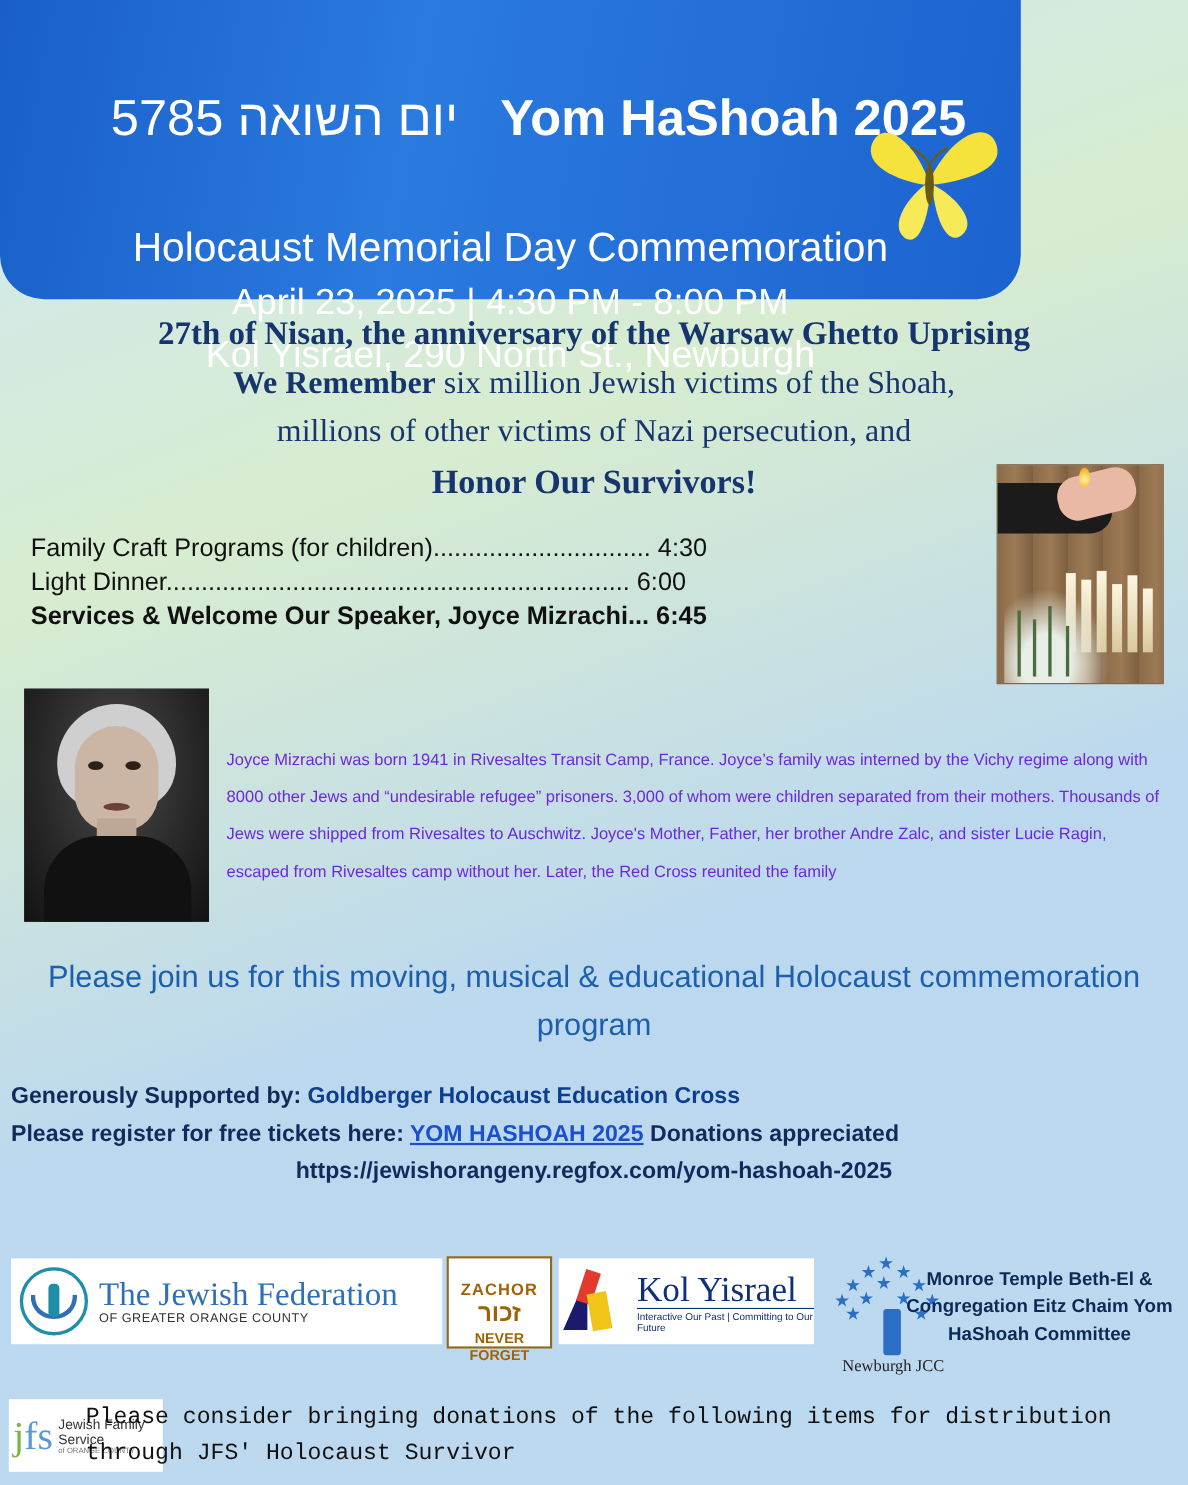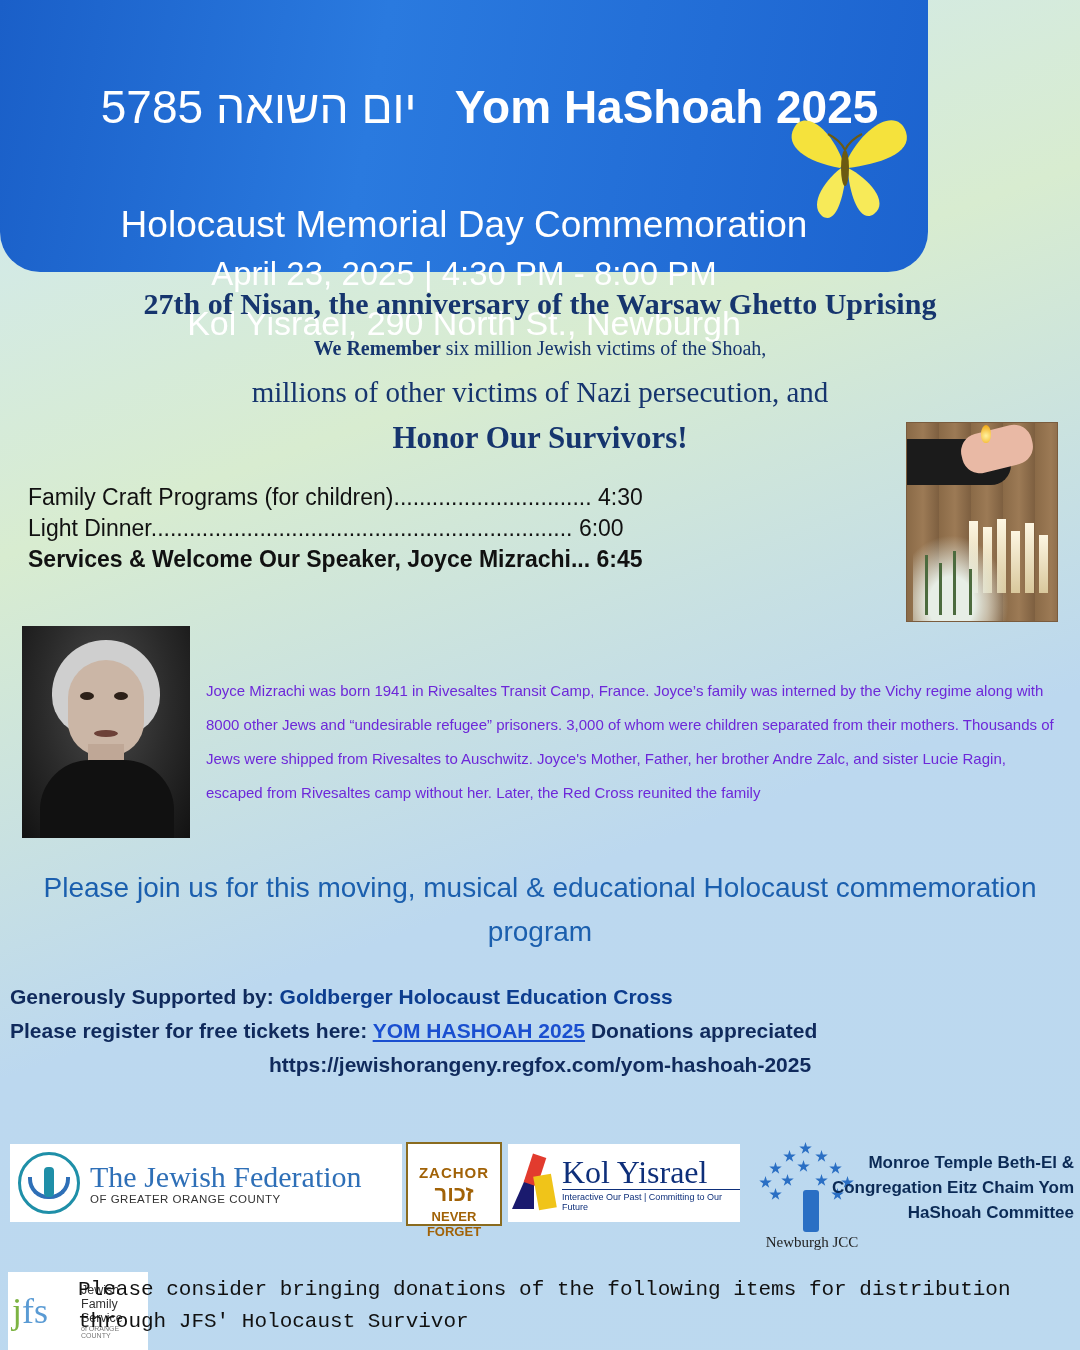--- a/index.html
+++ b/index.html
@@ -57,21 +57,21 @@
   .intro {
     position: absolute;
     left: 0;
     top: 282px;
     width: 1080px;
     text-align: center;
     font-family: "Liberation Serif", serif;
     color: #16356e;
   }
   .intro .l1 { font-size: 30px; line-height: 44px; font-weight: bold; color: #16356e; }
-  .intro .l2 { font-size: 20px; line-height: 44px; }
+  .intro .l2 { font-size: 29px; line-height: 44px; }
   .intro .l2 b { font-weight: bold; }
   .intro .l3 { font-size: 29px; line-height: 44px; }
   .intro .l4 { font-size: 31px; line-height: 48px; font-weight: bold; }
 
   
   .candle-photo {
     position: absolute;
     right: 22px;
     top: 422px;
     width: 152px;
@@ -260,47 +260,47 @@
 
   .logo-kol {
     position: absolute; left: 508px; top: 4px; width: 232px; height: 78px;
     background: #ffffff; display: flex; align-items: center;
   }
   .kol-mark { width: 44px; height: 56px; position: relative; flex: none; margin-left: 4px; }
   .kol-mark .a { position: absolute; left: 0; top: 4px; width: 0; height: 0;
     border-left: 22px solid transparent; border-right: 0 solid transparent; border-bottom: 50px solid #1a1a6e; }
   .kol-mark .b { position: absolute; left: 16px; top: 0; width: 14px; height: 30px; background: #e23b2e; transform: rotate(18deg); }
   .kol-mark .c { position: absolute; left: 24px; top: 20px; width: 18px; height: 34px; background: #f0c419; transform: rotate(-10deg); }
-  .kol-text { margin-left: 6px; }
+  .kol-text { margin-left: 23px; }
   .kol-title { font-family: "Liberation Serif", serif; font-size: 32px; color: #0e2f7a; line-height: 34px; }
   .kol-sub { font-size: 9px; color: #0e2f7a; border-top: 1px solid #0e2f7a; padding-top: 2px; }
 
   .logo-jcc {
     position: absolute; left: 746px; top: 2px; width: 132px; height: 122px; text-align: center;
   }
   .jcc-tree { position: relative; width: 118px; height: 92px; margin: 0 auto; }
   .jcc-tree .trunk {
     position: absolute; left: 50px; bottom: 2px; width: 16px; height: 42px; background: #2a6fc4;
     border-radius: 3px;
   }
   .jcc-tree .star {
     position: absolute; width: 13px; height: 13px; background: #2a6fc4;
     clip-path: polygon(50% 0%,61% 35%,98% 35%,68% 57%,79% 91%,50% 70%,21% 91%,32% 57%,2% 35%,39% 35%);
   }
   .jcc-label { font-family: "Liberation Serif", serif; font-size: 15px; color: #222; }
 
   .committee {
     position: absolute; left: 816px; top: 10px; width: 258px;
-    text-align: right; font-size: 17px; line-height: 25px; font-weight: bold; color: #0b2a55;
+    text-align: center; font-size: 17px; line-height: 25px; font-weight: bold; color: #0b2a55;
   }
 
   
   .jfs-logo {
-    position: absolute; left: 8px; top: 1272px; width: 140px; height: 78px;
-    background: #ffffff; display: flex; align-items: center; padding-left: 4px; gap: 28px;
+    position: absolute; left: 8px; top: 1272px; width: 140px; height: 66px;
+    background: #ffffff; display: flex; align-items: center; padding-left: 4px;
   }
   .jfs-mark { font-family: "Liberation Serif", serif; font-size: 36px; color: #7cb342; line-height: 36px; flex: none; }
   .jfs-mark .s { color: #5a9bd4; }
   .jfs-text { margin-left: 5px; }
   .jfs-t1 { font-size: 12.5px; color: #333; }
   .jfs-t2 { font-size: 7px; color: #777; }
 
   .donation-note {
     position: absolute; left: 78px; top: 1274px; width: 996px;
     font-size: 21px; line-height: 32px; color: #111; font-family: Liberation Mono, monospace;

